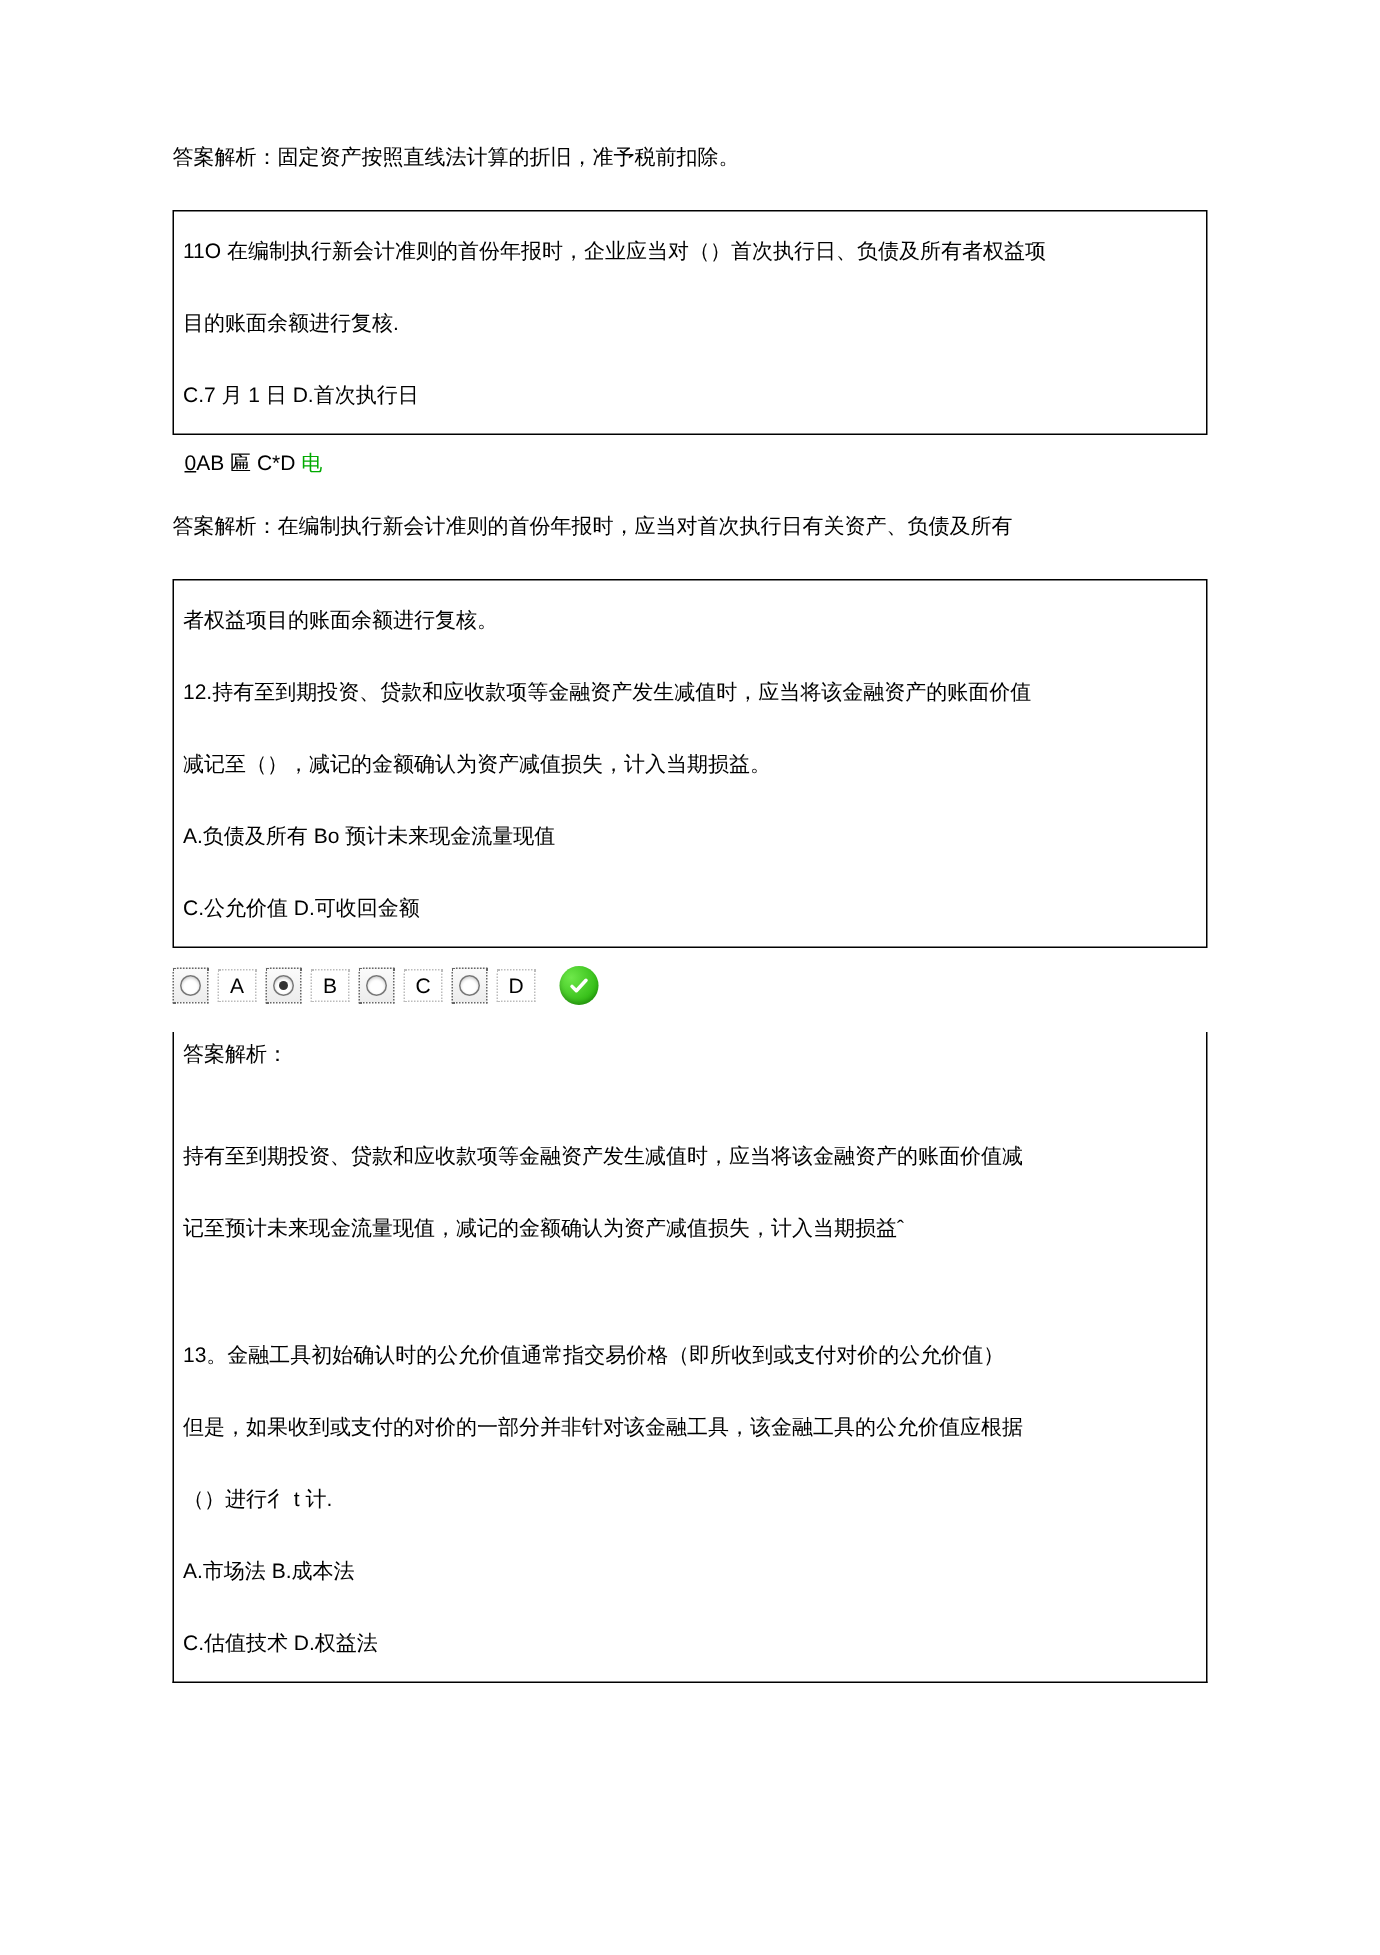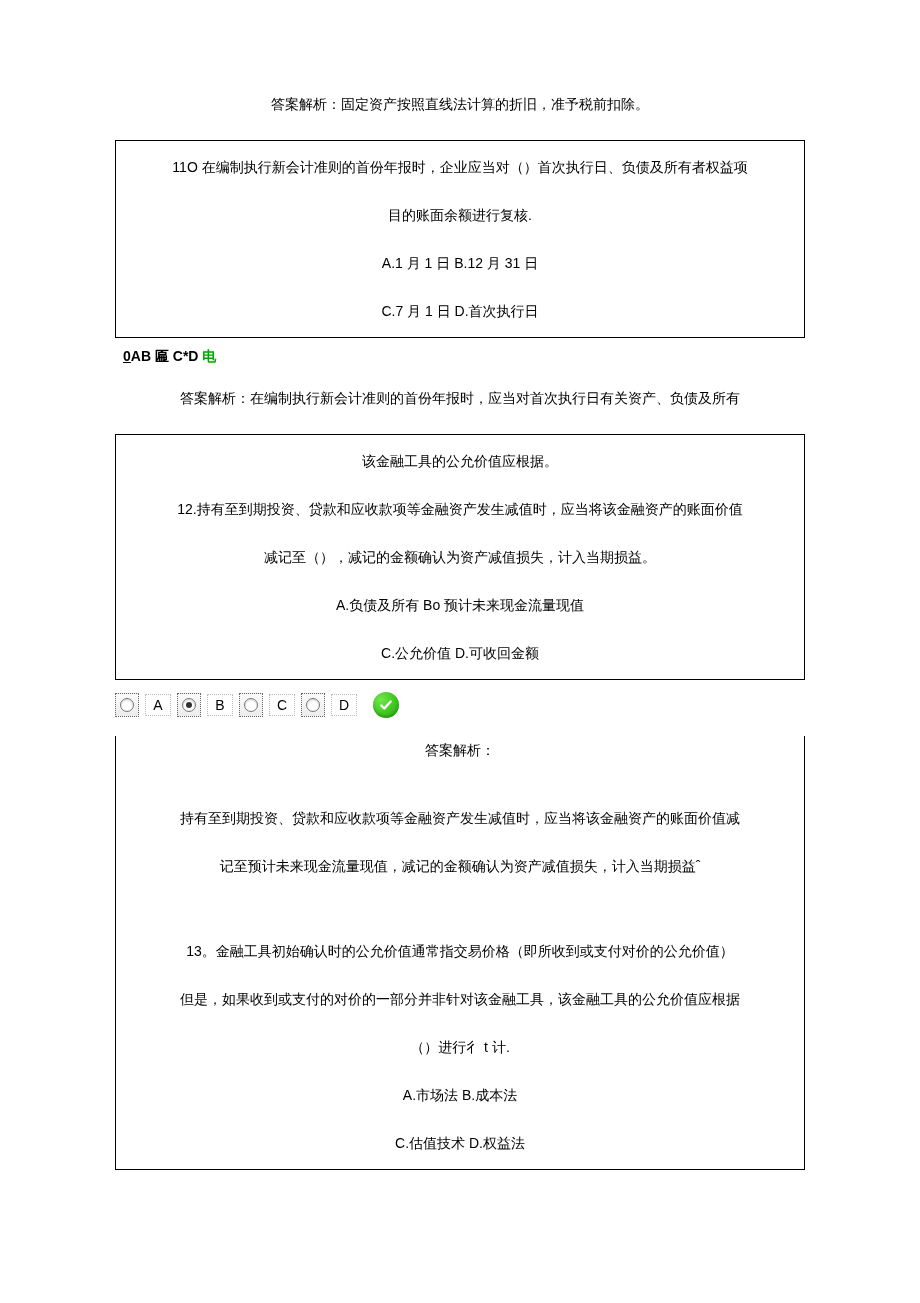--- a/index.html
+++ b/index.html
@@ -11,35 +11,33 @@
     color: #000;
     width: 920px;
   }
   .page {
     padding: 90px 115px 40px 115px;
     box-sizing: border-box;
   }
   .para {
     line-height: 2.0;
     margin-bottom: 22px;
-    text-align: center;
   }
   .pbox {
     border: 1px solid #000;
     padding: 0 6px;
     margin-bottom: 8px;
   }
   .pbox.no-top { border-top: none; }
   .pbox .para { margin: 20px 0; }
   .pbox .para:first-child { margin-top: 12px; }
   .pbox .para:last-child { margin-bottom: 12px; }
   .answerline {
     margin: 10px 0 18px 8px;
     font-size: 14px;
-    font-weight: bold;
   }
   .answerline .u { text-decoration: underline; }
   .green { color: #0a0; }
   .radio-row {
     display: flex;
     align-items: center;
     gap: 6px;
     margin: 12px 0 18px 0;
   }
   .rbox {
@@ -100,32 +98,31 @@
 </head>
 <body>
 
 <div class="page">
 
   <div class="para">答案解析：固定资产按照直线法计算的折旧，准予税前扣除。</div>
 
   <div class="pbox">
     <div class="para">11O 在编制执行新会计准则的首份年报时，企业应当对（）首次执行日、负债及所有者权益项</div>
     <div class="para">目的账面余额进行复核.</div>
-    <div class="para">A.1 月 1 日 B.12 月 31 日</div>
     <div class="para">C.7 月 1 日 D.首次执行日</div>
   </div>
 
   <div class="answerline">
     <span class="u">0</span><span>AB 匾 C*D</span><span class="green"> 电</span>
   </div>
 
   <div class="para">答案解析：在编制执行新会计准则的首份年报时，应当对首次执行日有关资产、负债及所有</div>
 
   <div class="pbox">
-    <div class="para">该金融工具的公允价值应根据。</div>
+    <div class="para">者权益项目的账面余额进行复核。</div>
     <div class="para">12.持有至到期投资、贷款和应收款项等金融资产发生减值时，应当将该金融资产的账面价值</div>
     <div class="para">减记至（），减记的金额确认为资产减值损失，计入当期损益。</div>
     <div class="para">A.负债及所有 Bo 预计未来现金流量现值</div>
     <div class="para">C.公允价值 D.可收回金额</div>
   </div>
 
   <div class="radio-row">
     <span class="rbox">
         <span class="outer"></span>
       </span>

